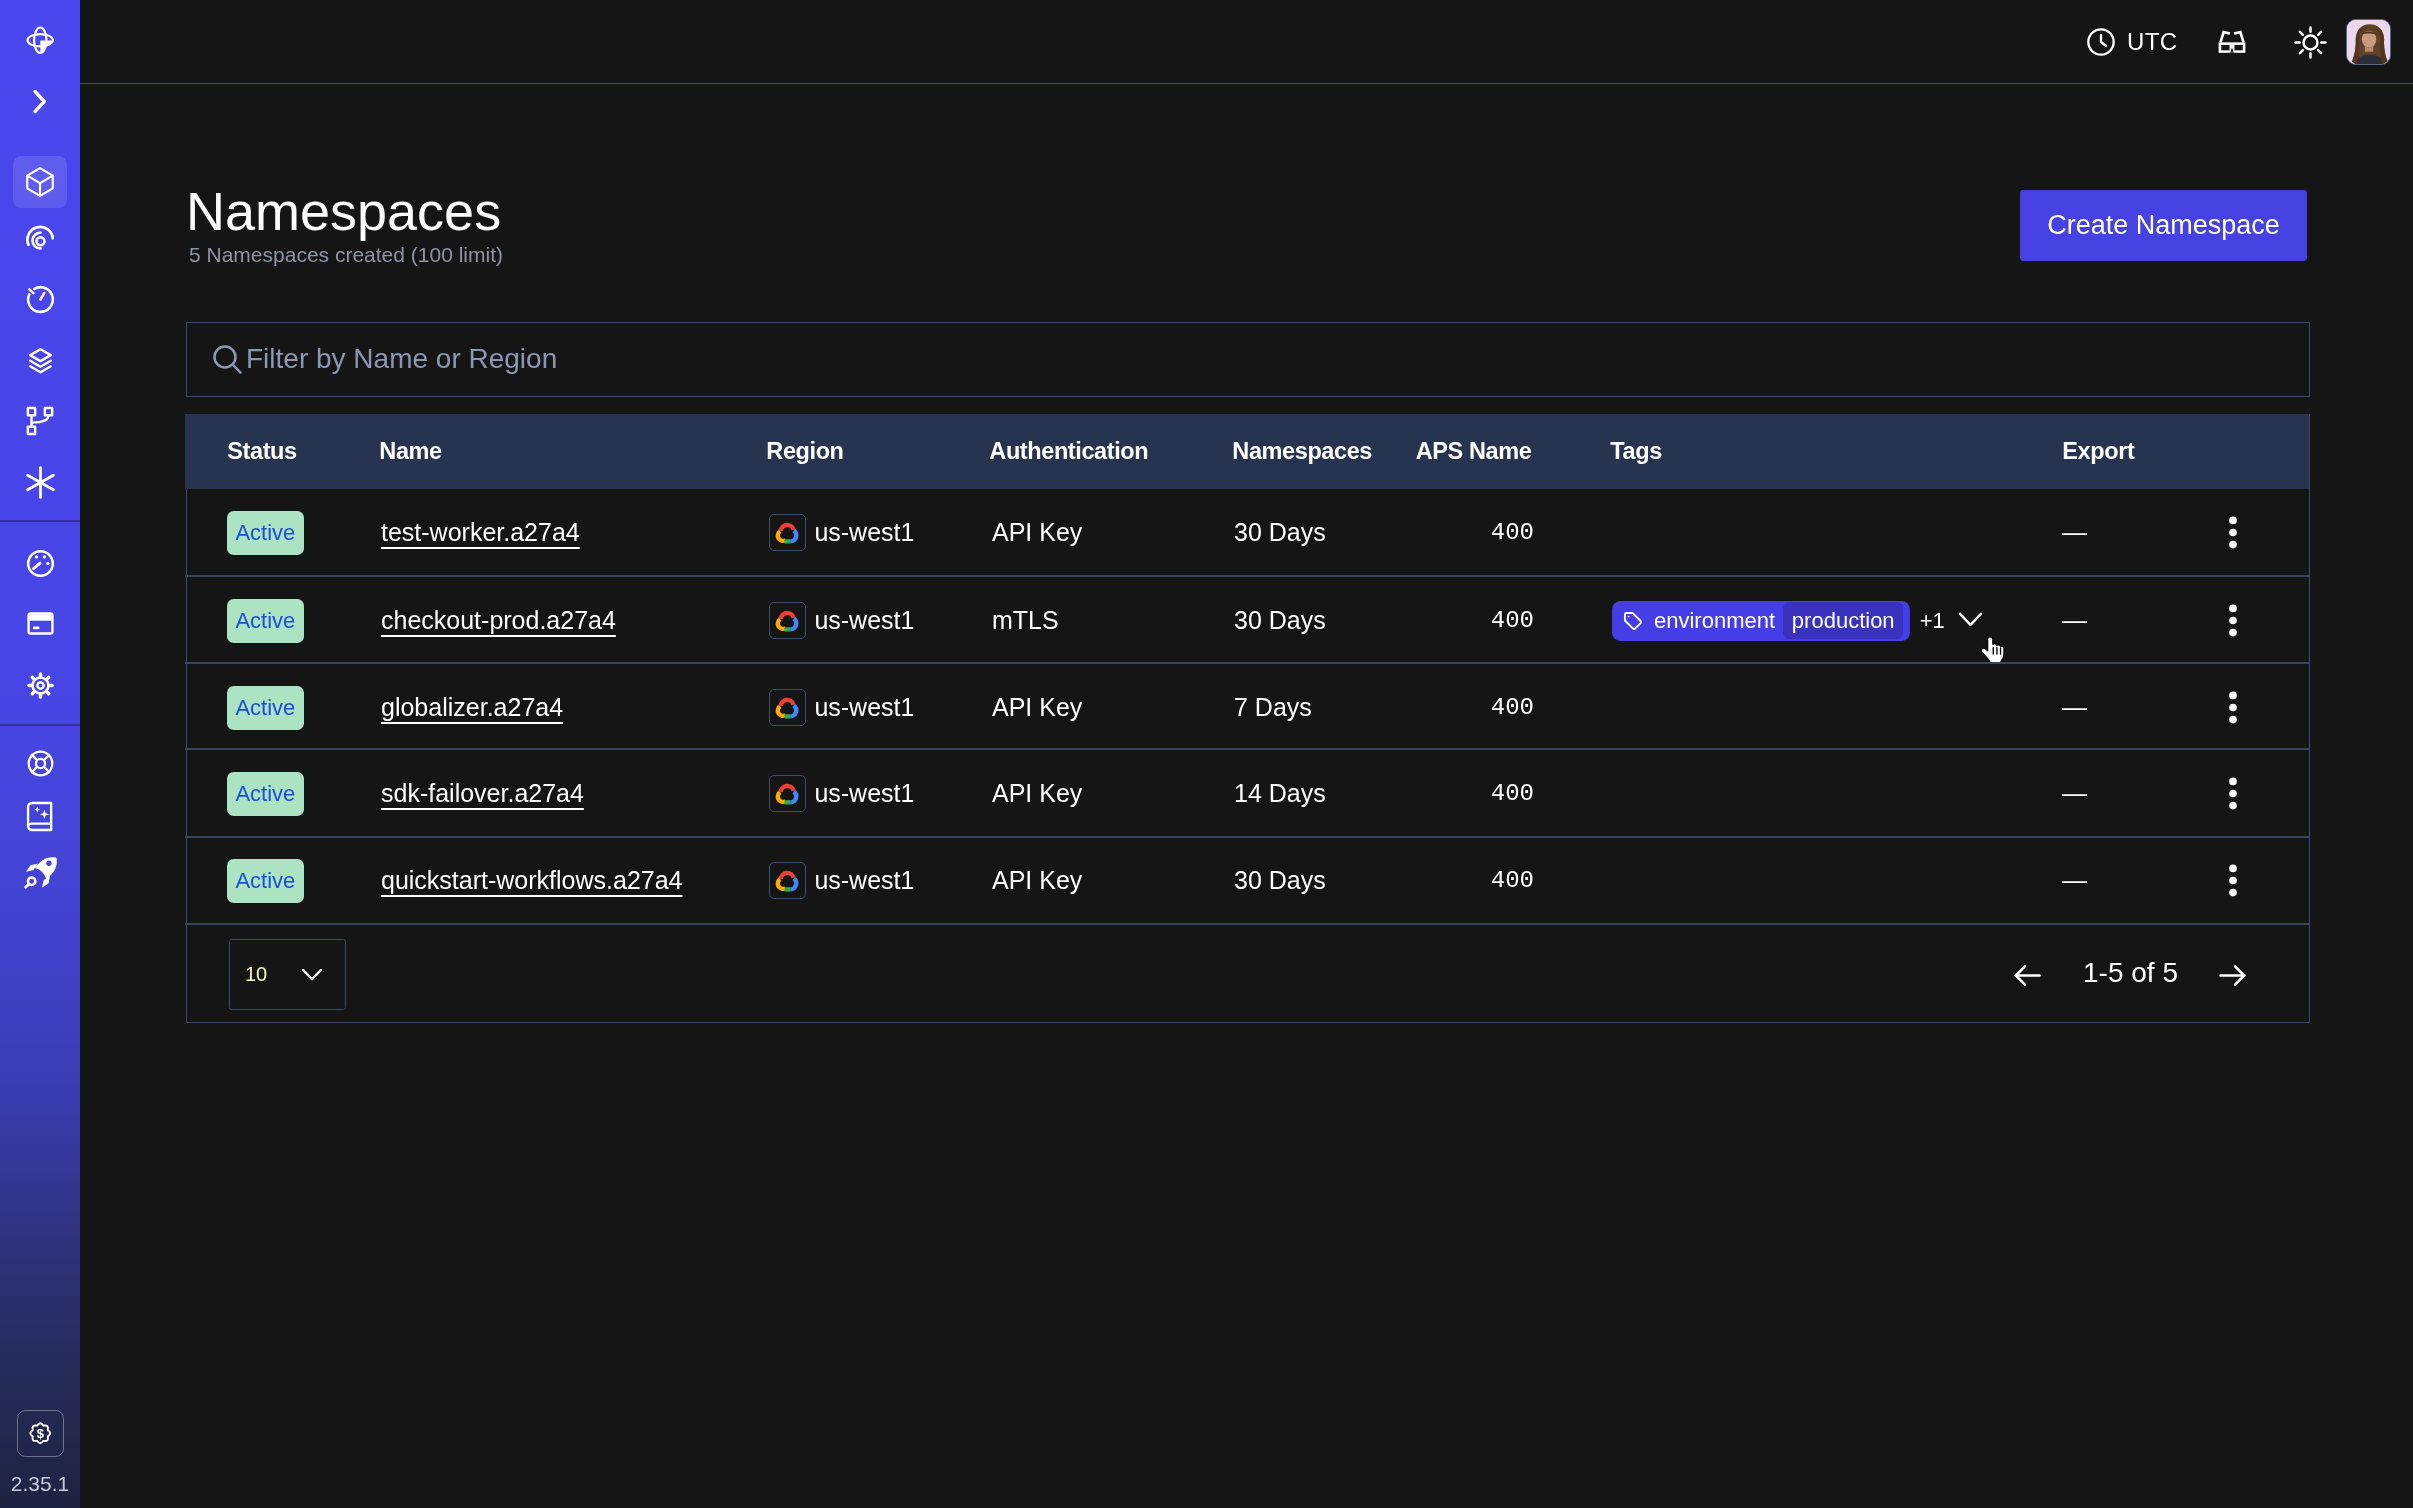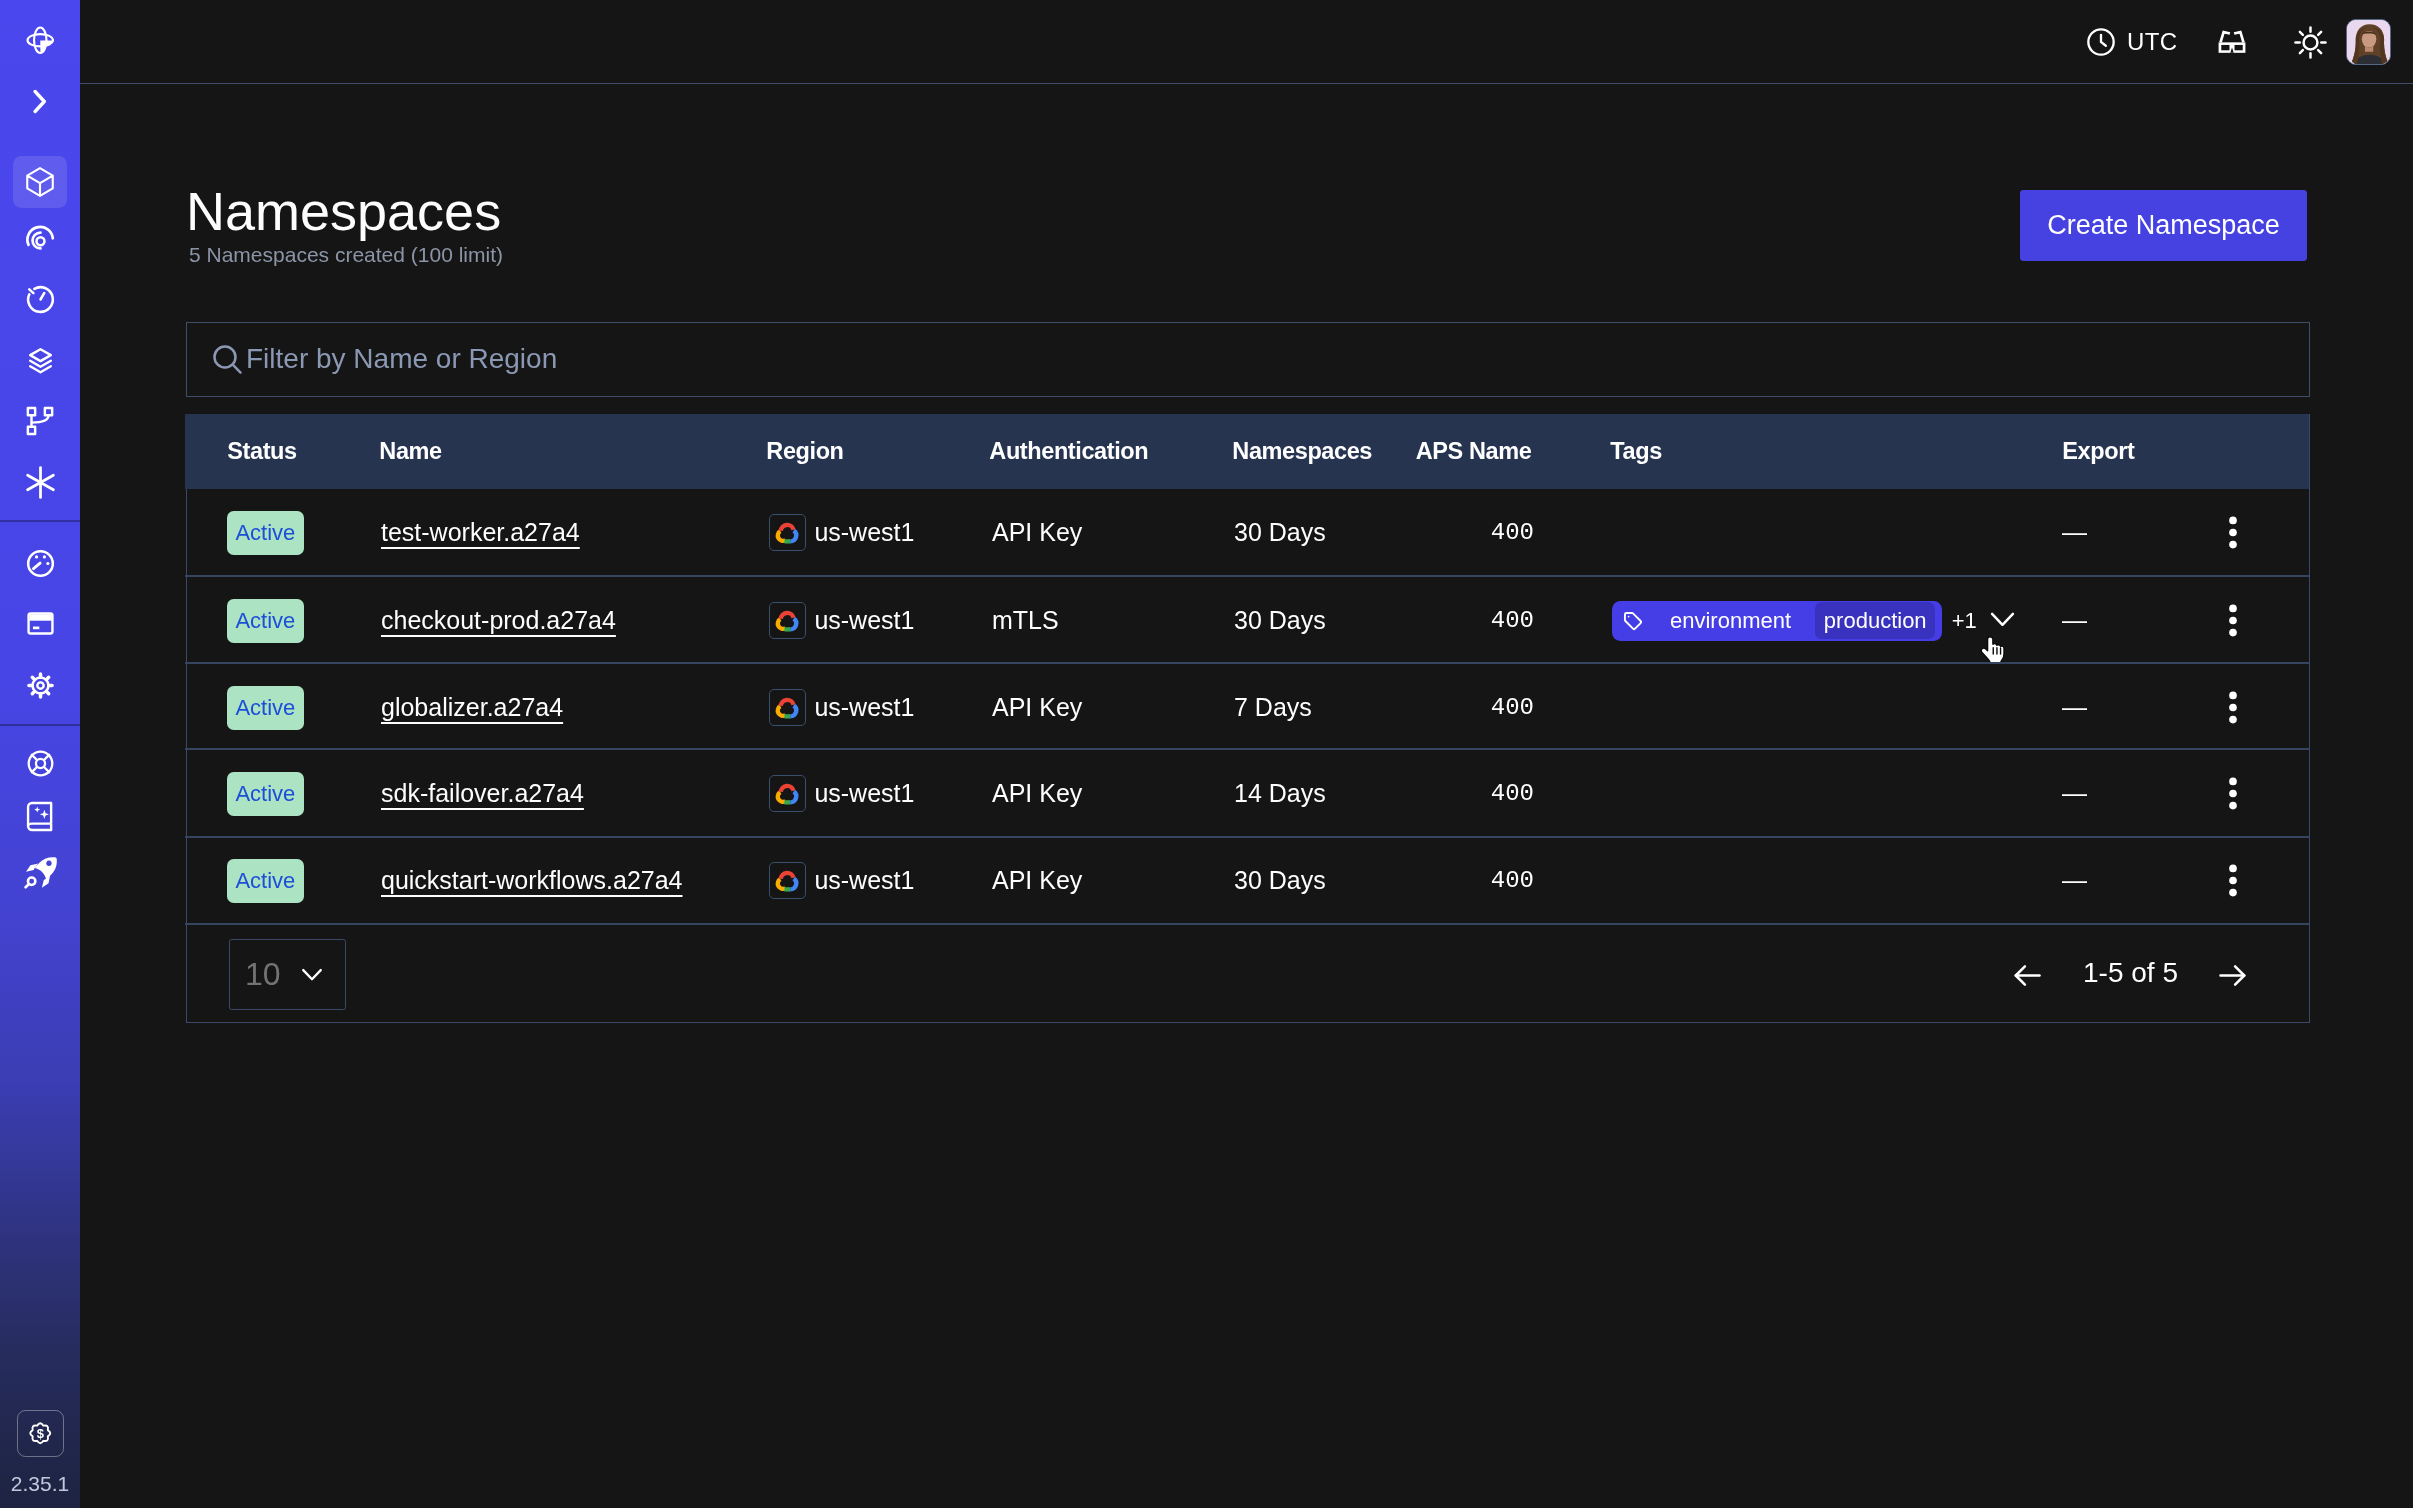--- a/index.html
+++ b/index.html
@@ -33,28 +33,28 @@
   .th { position:absolute; top:0; height:75px; display:flex; align-items:center; color:#fff; font-size:23.5px; font-weight:bold; letter-spacing:-0.4px; white-space:nowrap; }
   .row { position:absolute; left:0; width:2120px; height:87px; }
   .rsep { position:absolute; left:-1.7px; width:2124px; height:1.7px; background:#36455F; }
   .cell { position:absolute; display:flex; align-items:center; height:87px; }
   .badge { background:#ABE3C3; color:#1d4ed8; font-size:22px; font-weight:500; border-radius:6.7px; padding:0 8.4px; height:44px; display:flex; align-items:center; }
   .nlink { color:#fefefe; font-size:25px; text-decoration:underline; text-underline-offset:5.9px; text-decoration-thickness:1.7px; }
   .body-txt { color:#fefefe; font-size:25px; }
   .mono { font-family:"Liberation Mono", monospace; font-size:24px; color:#fefefe; }
   .gcpbox { width:37px; height:37px; border:1.7px solid #3A4E6D; border-radius:5px; display:flex; align-items:center; justify-content:center; }
   .dash { color:#fefefe; font-size:25px; }
-  .tagchip { display:flex; align-items:center; background:#453EE6; border-radius:8.4px; height:40px; padding:0 6.7px 0 10px;gap:16px; }
+  .tagchip { display:flex; align-items:center; background:#453EE6; border-radius:8.4px; height:40px; padding:0 6.7px 0 10px; }
   .tagchip .tlabel { color:#fff; font-size:22px; margin:0 8.4px 0 10px; }
   .tagval { background:#3832BE; border-radius:6.7px; color:#fff; font-size:22px; padding:0 8.4px; height:37px; display:flex; align-items:center; }
   .plus1 { color:#fff; font-size:22px; }
   
   .tfoot { position:absolute; left:0; top:510px; width:2120px; height:97px; }
   .pgsel { position:absolute; left:42px; top:15px; width:117px; height:71px; border:1.7px solid #3A4A66; border-radius:2.5px; }
-  .pgsel .num { position:absolute; left:15px; top:0; height:68px; display:flex; align-items:center; font-size:32px; color:#737373; }
+  .pgsel .num { position:absolute; left:15px; top:0; height:68px; display:flex; align-items:center; font-size:20px; color:#fef9c3; }
   .pginfo { position:absolute; top:0; height:97px; display:flex; align-items:center; color:#fff; font-size:28px; }
 </style>
 </head>
 <body>
 <div class="app">
 
   <div class="sidebar">
     <div class="sb-sel"></div>
     <div class="sb-ic" style="top:26px" id="logo">
       <svg width="28.5" height="28.5" viewBox="0 0 34 34" fill="none" stroke="#fff" stroke-width="2.6">

